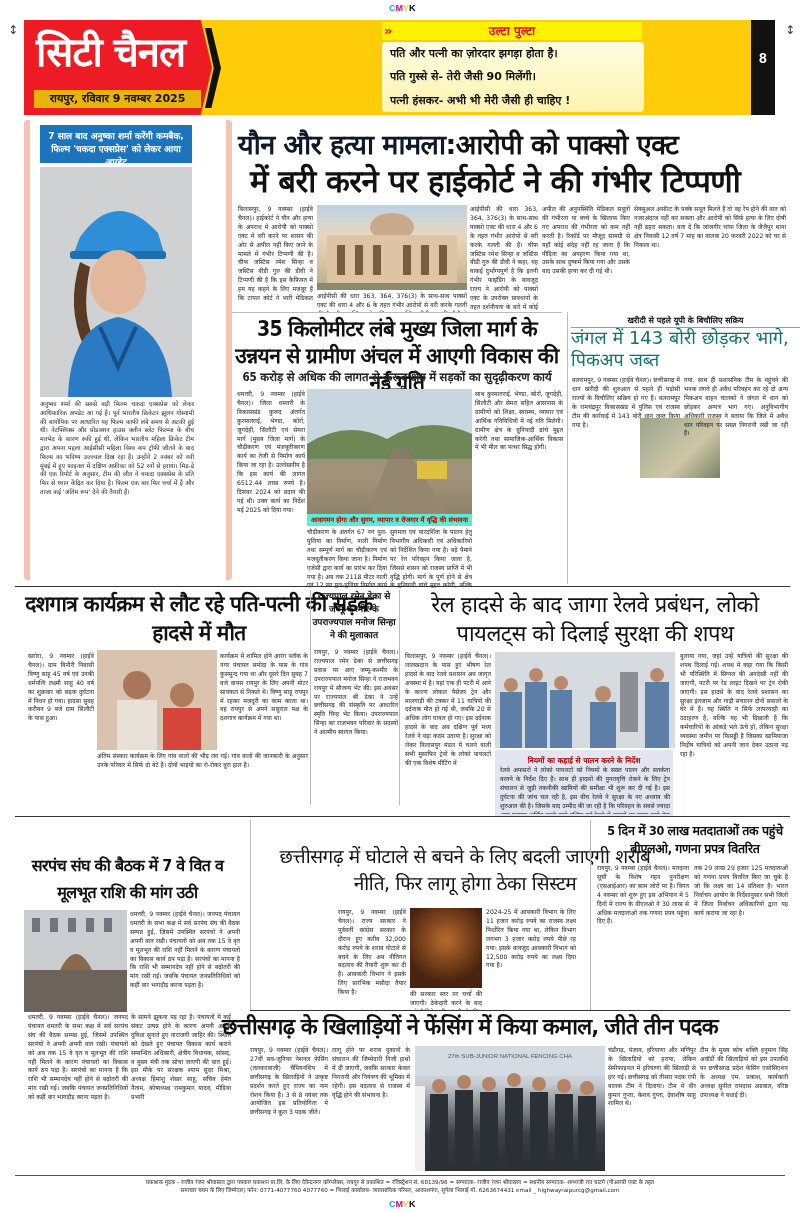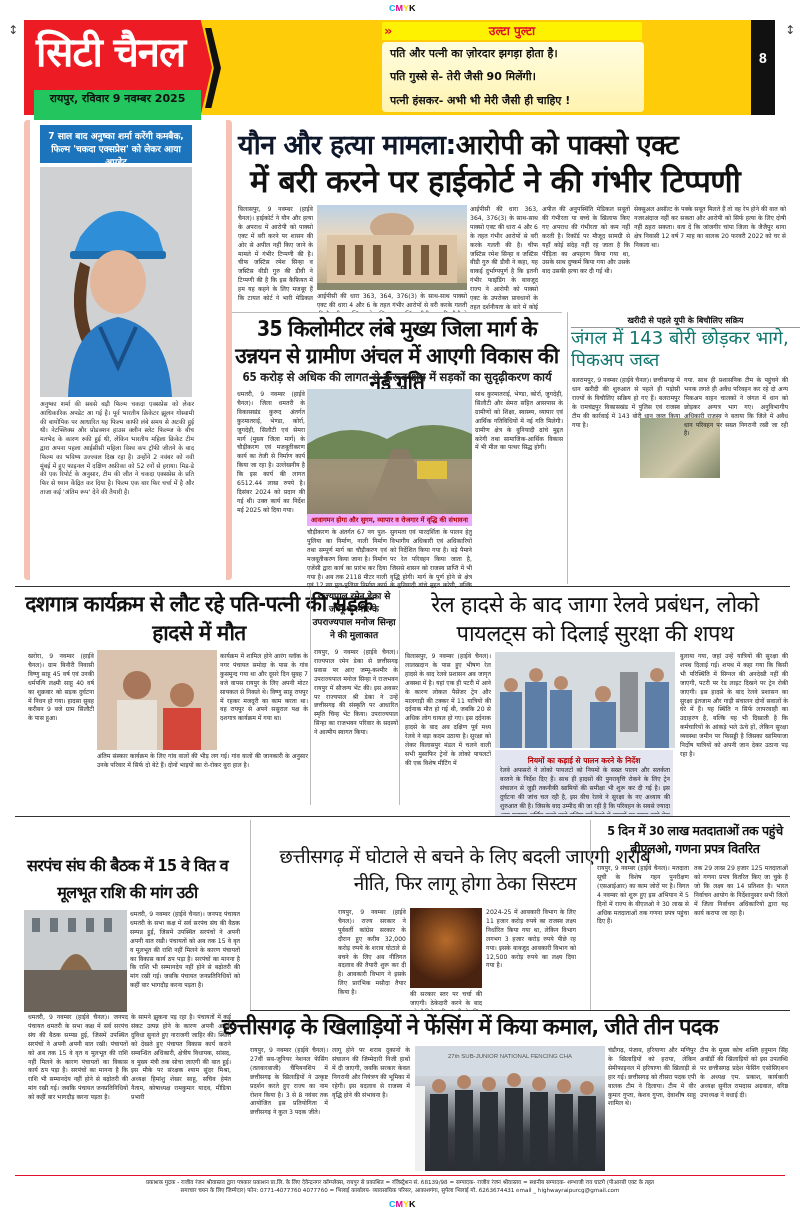--- a/index.html
+++ b/index.html
@@ -6,21 +6,21 @@
 body{width:800px;height:1213px;background:#fff;font-family:"DejaVu Sans",sans-serif;position:relative;overflow:hidden;color:#111}
 .abs{position:absolute}
 .cmyk{font:bold 9px "Liberation Sans",sans-serif;letter-spacing:0}
 .cmyk .c{color:#00aeef}.cmyk .m{color:#ec008c}.cmyk .y{color:#ffd400}.cmyk .k{color:#000}
 .crop{position:absolute;color:#333;font-size:12px;line-height:10px}
 
 #masthead{left:24px;top:20px;width:347px;height:95px;background:#fecc09}
 #logo-box{left:24px;top:20px;width:188px;height:95px;background:#ed1c24;clip-path:polygon(0 0,94% 0,100% 50%,94% 100%,0 100%)}
 #logo-chevron{left:205px;top:28px;width:16px;height:80px;background:#111;clip-path:polygon(0 0,40% 0,100% 50%,40% 100%,0 100%,55% 50%)}
 #logo-title{left:36px;top:28px;width:170px;font:bold 40px "DejaVu Sans Condensed","DejaVu Sans",sans-serif;color:#fff;letter-spacing:-1px;line-height:48px}
-#dateline{left:34px;top:90px;width:167px;height:34px;background:#22c55e;font:bold 11px "DejaVu Sans",sans-serif;text-align:center;line-height:18px;color:#111}
+#dateline{left:34px;top:90px;width:167px;height:18px;background:#eab308;font:bold 11px "DejaVu Sans",sans-serif;text-align:center;line-height:18px;color:#111}
 #ulta{left:371px;top:20px;width:380px;height:95px;background:#fecc09}
 #ulta-head{left:382px;top:22px;width:260px;height:18px;background:#fff200;color:#e0112b;font:bold 12px "DejaVu Sans",sans-serif;text-align:center;line-height:18px}
 #ulta-chev{left:384px;top:24px;color:#e0112b;font:bold 13px "DejaVu Sans",sans-serif;line-height:14px}
 #ulta-body{left:382px;top:42px;width:262px;height:70px;background:linear-gradient(180deg,#fffde0,#fff3b0);border-radius:4px}
 .joke{position:absolute;left:390px;font:bold 11px "DejaVu Sans",sans-serif;color:#111;line-height:14px}
 #pageno-bg{left:751px;top:20px;width:24px;height:95px;background:#111}
 #pageno{left:752px;top:50px;width:22px;color:#fff;font:bold 14px "Liberation Sans",sans-serif;text-align:center}
 
 #left-col{left:24px;top:120px;width:208px;height:460px;background:#fff;border-left:6px solid #f6c2b4;border-right:6px solid #f6c2b4;border-radius:4px}
 #left-head{left:40px;top:125px;width:152px;height:38px;background:#1c75bc;color:#fff;font:bold 9px "DejaVu Sans",sans-serif;text-align:center;line-height:13px;padding-top:5px}
@@ -30,21 +30,21 @@
 #lead-h1{left:238px;top:126px;width:540px;font:bold 27px "DejaVu Sans",sans-serif;line-height:38px;letter-spacing:-0.5px}
 #lead-h1 .red{color:#0f172a}
 #lead-h2{left:250px;top:162px;width:530px;font:bold 31px "DejaVu Sans",sans-serif;line-height:38px;letter-spacing:-0.5px;color:#111}
 .txt{position:absolute;font-size:6.1px;line-height:8.9px;color:#222;text-align:justify;overflow:hidden}
 .photo{position:absolute;overflow:hidden}
 #court-photo{left:317px;top:205px;width:150px;height:85px;background:linear-gradient(180deg,#bcd2e6 0%,#e7d8c2 35%,#d6c1a2 70%,#b4a888 100%)}
 
 #road-h{left:232px;top:316px;width:330px;text-align:center;font:bold 21px "DejaVu Sans Condensed","DejaVu Sans",sans-serif;line-height:27px;letter-spacing:-0.6px}
 #road-sub{left:232px;top:369px;width:330px;text-align:center;font:bold 11.5px "DejaVu Sans Condensed","DejaVu Sans",sans-serif;color:#222}
 #road-photo{left:307px;top:389px;width:165px;height:125px;background:linear-gradient(180deg,#b9c6b0 0%,#8c9a78 40%,#a99a80 70%,#7b7060 100%)}
-#road-cap{left:307px;top:514px;width:165px;height:12px;background:#f0abfc;color:#b10000;font:bold 6.5px "DejaVu Sans",sans-serif;text-align:center;line-height:12px}
+#road-cap{left:307px;top:514px;width:165px;height:12px;background:#5eead4;color:#b10000;font:bold 6.5px "DejaVu Sans",sans-serif;text-align:center;line-height:12px}
 
 #pick-kicker{left:571px;top:314px;width:229px;text-align:center;font:bold 8px "DejaVu Sans",sans-serif;color:#111;border-bottom:1px solid #999;padding-bottom:2px}
 #pick-h{left:571px;top:327px;width:225px;font:18px "DejaVu Sans",sans-serif;line-height:22px;color:#0f766e}
 #pick-photo{left:640px;top:418px;width:80px;height:60px;background:linear-gradient(135deg,#9aa58a,#cfc7a8 60%,#7b8466)}
 .rule{position:absolute;background:#bbb}
 
 #dash-h{left:24px;top:590px;width:350px;text-align:center;font:bold 21px "DejaVu Sans Condensed","DejaVu Sans",sans-serif;line-height:29px;letter-spacing:-0.5px}
 #gov-box{left:312px;top:590px;width:84px;text-align:center;font:bold 9px "DejaVu Sans Condensed","DejaVu Sans",sans-serif;line-height:13px}
 #rail-h{left:400px;top:590px;width:390px;text-align:center;font:22px "DejaVu Sans",sans-serif;line-height:29px;letter-spacing:-0.5px}
 #couple-photo{left:97px;top:650px;width:120px;height:100px;background:linear-gradient(90deg,#d26a4a 0%,#e1b79a 40%,#c9aa95 60%,#b45c45 100%)}
@@ -197,21 +197,21 @@
     <rect x="125" y="20" width="18" height="60" fill="#8b8f93"></rect>
   </svg>
 </div>
 <div class="abs" id="rail-box"></div>
 <div class="abs" id="rail-box-head">नियमों का कड़ाई से पालन करने के निर्देश</div>
 <div class="txt" style="left:500px;top:766px;width:170px;height:48px">रेलवे अफसरों ने लोको पायलटों को नियमों के सख्त पालन और सतर्कता बरतने के निर्देश दिए हैं। साथ ही हादसों की पुनरावृत्ति रोकने के लिए ट्रेन संचालन से जुड़ी तकनीकी खामियों की समीक्षा भी शुरू कर दी गई है। इस दुर्घटना की जांच चल रही है, इस बीच रेलवे ने सुरक्षा के नए अध्याय की शुरुआत की है। जिसके बाद उम्मीद की जा रही है कि परिवहन के सबसे ज्यादा आय मुनाफा अर्जित करने वाले दक्षिण पूर्व रेलवे में हादसों पर समय रहते ब्रेक लगाया जा सके।</div>
 <div class="txt" style="left:680px;top:652px;width:108px;height:160px">बुलाया गया, जहां उन्हें यात्रियों की सुरक्षा की शपथ दिलाई गई। शपथ में कहा गया कि किसी भी परिस्थिति में सिग्नल की अनदेखी नहीं की जाएगी, पटरी पर रेड लाइट दिखने पर ट्रेन रोकी जाएगी। इस हादसे के बाद रेलवे प्रशासन का सुरक्षा इंतजाम और गाड़ी संचालन दोनों सवालों के घेरे में हैं। यह स्थिति न सिर्फ लापरवाही का उदाहरण है, बल्कि यह भी दिखाती है कि कर्मचारियों के आंकड़े भले ऊंचे हों, लेकिन सुरक्षा व्यवस्था जमीन पर फिसड्डी है जिसका खामियाजा निर्दोष यात्रियों को अपनी जान देकर उठाना पड़ रहा है।</div>
 
 <div class="rule" style="left:15px;top:816px;width:775px;height:1px;background:#333"></div>
 
-<div class="abs" id="sar-h">सरपंच संघ की बैठक में 15 वे वित व मूलभूत राशि की मांग उठी</div>
+<div class="abs" id="sar-h">सरपंच संघ की बैठक में 7 वे वित व मूलभूत राशि की मांग उठी</div>
 <div class="photo" id="sar-photo">
   <svg width="103" height="102" viewBox="0 0 103 102">
     <rect width="103" height="60" fill="#c9cdd0"></rect>
     <g fill="#6d757d">
         <rect x="8" y="8" width="8" height="14"></rect>
         <rect x="26" y="8" width="8" height="14"></rect>
         <rect x="44" y="8" width="8" height="14"></rect>
         <rect x="62" y="8" width="8" height="14"></rect>
         <rect x="80" y="8" width="8" height="14"></rect>
       </g>

